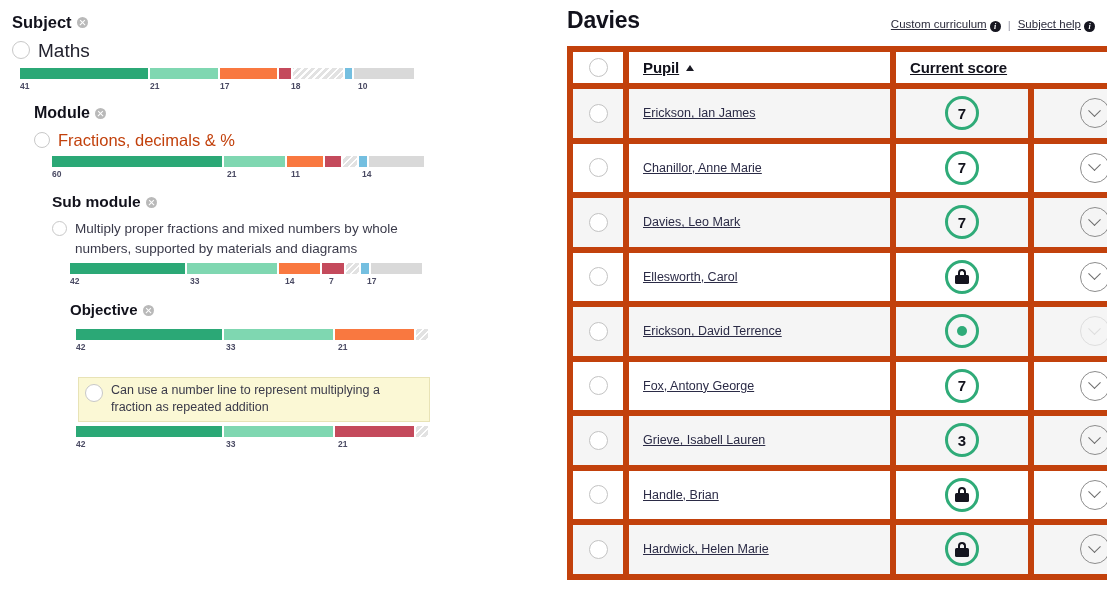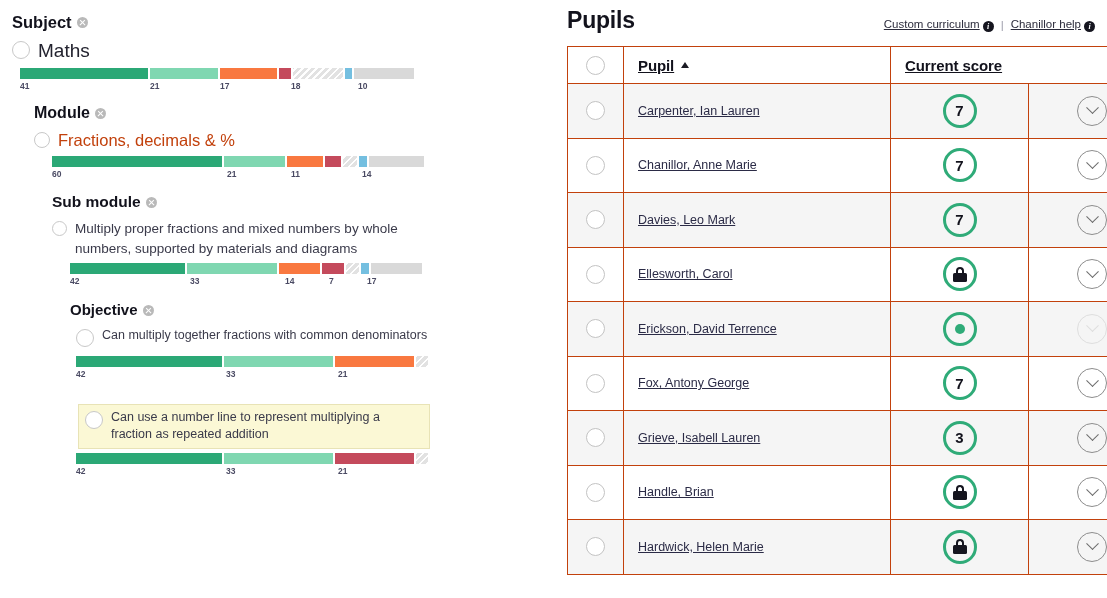--- a/index.html
+++ b/index.html
@@ -96,21 +96,21 @@
     background: #15151f; color: #fff; font-size: 8px; font-weight: bold;
     font-style: italic; line-height: 11px; margin-left: 3px;
     vertical-align: -1px; font-family: "Liberation Serif", serif;
   }
 
   table.pupil-table {
     border-collapse: collapse; width: 528px; margin-top: 12px;
     table-layout: fixed;
   }
   table.pupil-table th, table.pupil-table td {
-    border: 1px solid #c2410c; padding: 0; vertical-align: middle;
+    border: 6px solid #c2410c; padding: 0; vertical-align: middle;
   }
   .col-sel   { width: 56px; }
   .col-name  { width: 267px; }
   .col-score { width: 138px; }
   .col-exp   { width: 127px; }
 
   thead th { height: 37px; background: #ffffff; }
   .th-inner { display: flex; align-items: center; padding: 0 14px; }
   .th-inner.center { justify-content: center; padding: 0; }
   .th-label {
@@ -259,24 +259,20 @@
         <span class="tick" style="left:297px">17</span>
       </div>
     </div>
 
     <div class="section-head lv3 indent3" style="margin-top:12px">
       <span>Objective</span>
       <span class="clear-icon"></span>
     </div>
 
     <div class="indent4" style="margin-top:6px">
-      <div class="item-row">
-        <span class="radio r-xs"></span>
-        <span class="item-label lv3">Can multiply together fractions with common denominators</span>
-      </div>
       <div class="bar-wrap" style="width:352px;margin-top:9px">
         <div class="bar">
           <span class="seg" style="width:148px;background:#2ba876"></span>
           <span class="seg" style="width:110px;background:#7fd7b1"></span>
           <span class="seg" style="width:80px;background:#f97840"></span>
           <span class="seg hatch" style="width:12px"></span>
         </div>
         <div class="ticks">
           <span class="tick" style="left:0px">42</span>
           <span class="tick" style="left:150px">33</span>
@@ -305,28 +301,28 @@
           <span class="tick" style="left:262px">21</span>
         </div>
       </div>
     </div>
 
   </div>
 
   <div class="pupils">
 
     <div class="pupils-head">
-      <h1 class="h1" style="margin-bottom:0">Pupils</h1>
+      <h1 class="h1" style="margin-bottom:0">Davies</h1>
       <div class="toplinks">
         <span>
           <a href="#">Custom curriculum</a><span class="info-icon">i</span>
         </span>
         <span class="divider-pipe">|</span>
         <span>
-          <a href="#">Chanillor help</a><span class="info-icon">i</span>
+          <a href="#">Subject help</a><span class="info-icon">i</span>
         </span>
       </div>
     </div>
 
     <table class="pupil-table">
       <colgroup>
         <col class="col-sel">
           <col class="col-name">
           <col class="col-score">
           <col class="col-exp">
@@ -352,21 +348,21 @@
         </tr>
       </thead>
       <tbody id="pupil-rows">
           <tr class="odd">
             <td>
               <div class="cell-center">
                 <span class="row-radio"></span>
               </div>
             </td>
             <td>
-              <a href="#" class="pupil-link">Carpenter, Ian Lauren</a>
+              <a href="#" class="pupil-link">Erickson, Ian James</a>
             </td>
             <td>
               <div class="cell-center">
                 <span class="score-badge">
                   <span>7</span>
                 </span>
               </div>
             </td>
             <td>
               <div class="cell-center">

